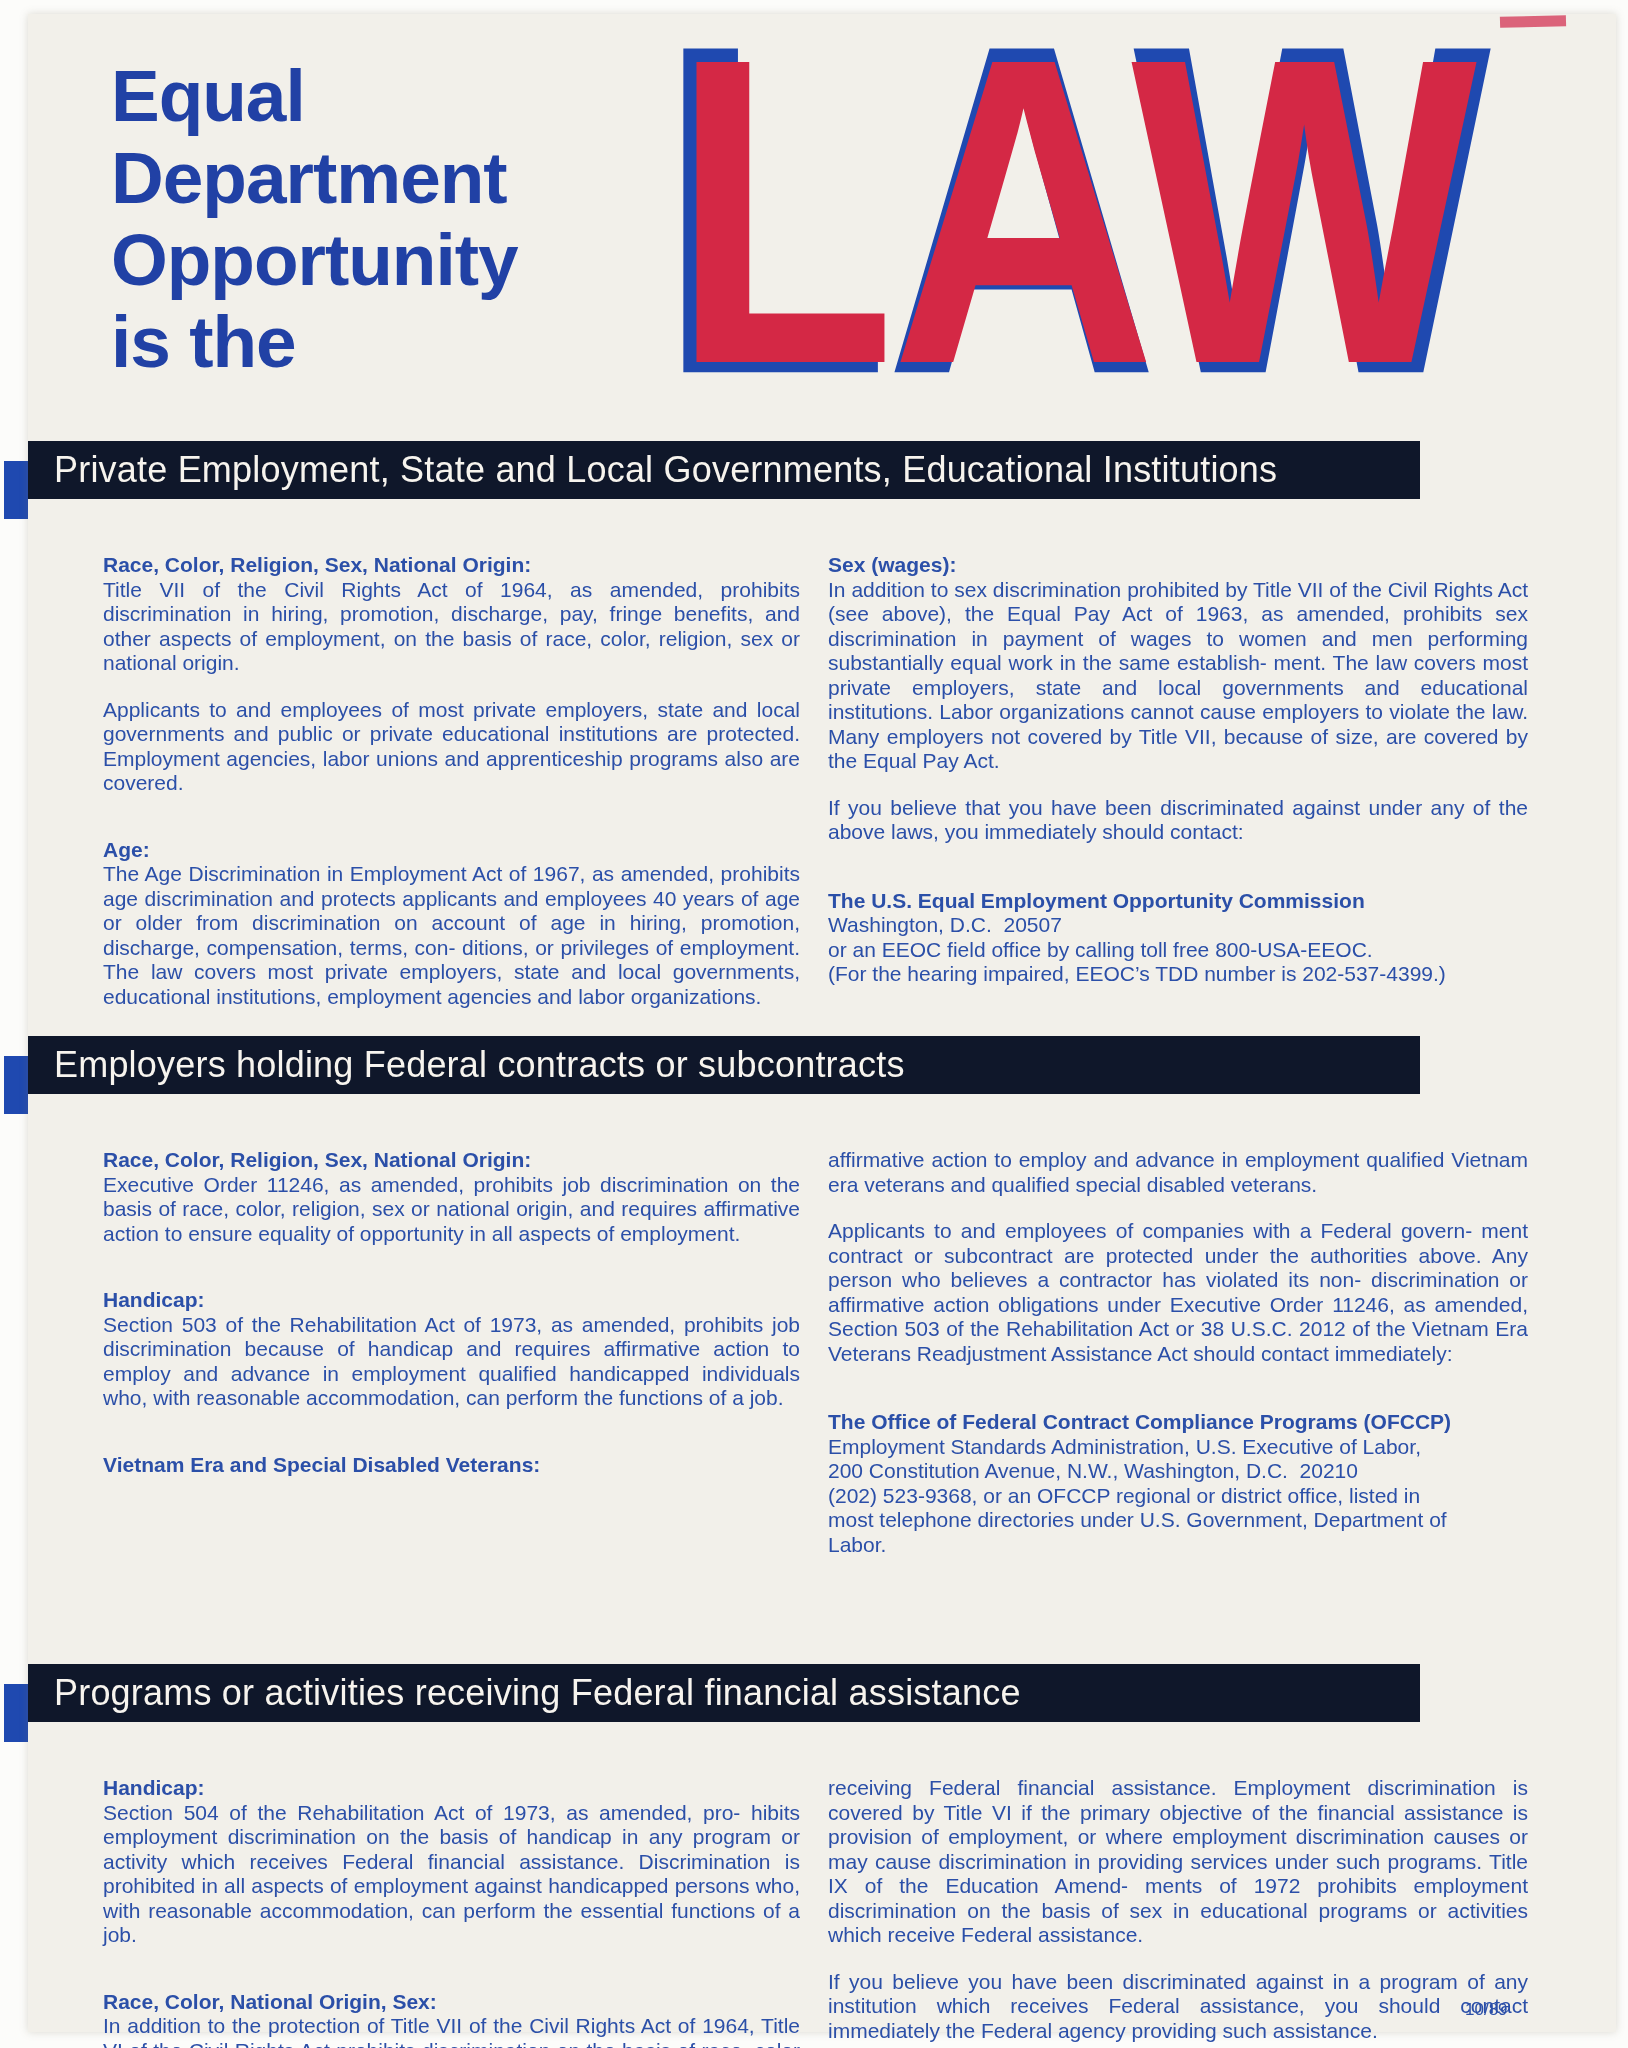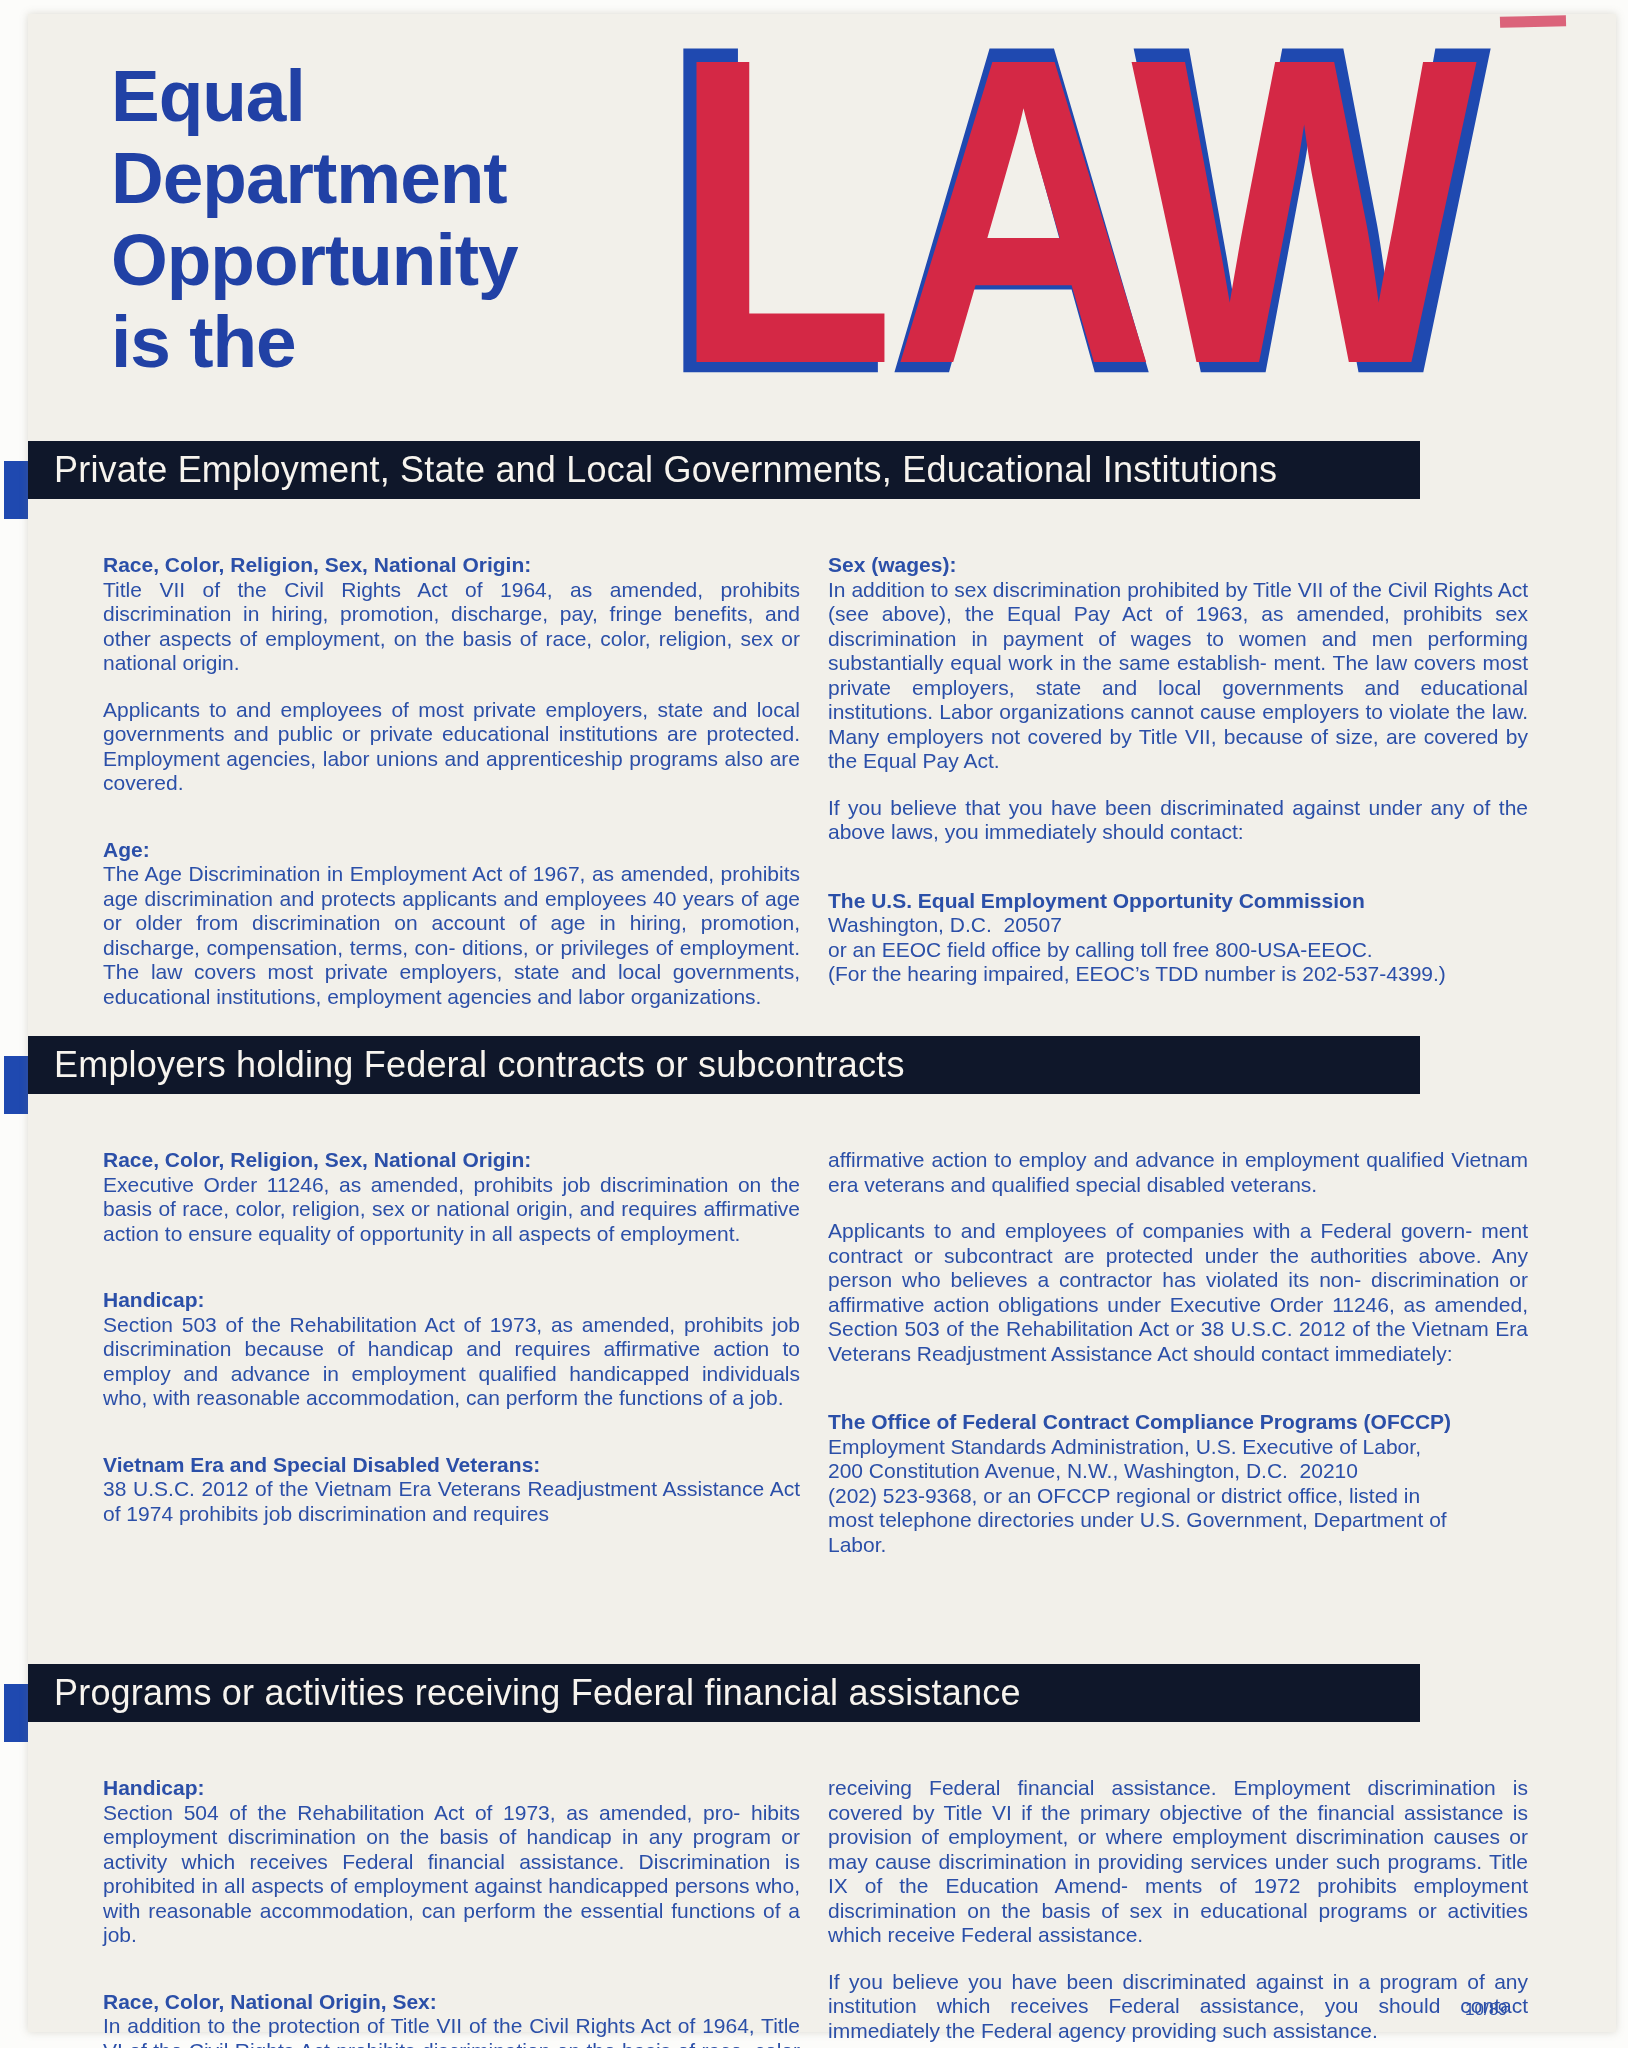--- a/index.html
+++ b/index.html
@@ -117,21 +117,20 @@
         <div class="banner">
           <span class="banner-text">Employers holding Federal contracts or subcontracts</span>
         </div>
         <div class="columns">
           <div class="col-left">
             <p class="para-heading">Race, Color, Religion, Sex, National Origin:</p>
             <p class="para-body">Executive Order 11246, as amended, prohibits job discrimination on the basis of race, color, religion, sex or national origin, and requires affirmative action to ensure equality of opportunity in all aspects of employment.</p>
             <p class="para-heading">Handicap:</p>
             <p class="para-body">Section 503 of the Rehabilitation Act of 1973, as amended, prohibits job discrimination because of handicap and requires affirmative action to employ and advance in employment qualified handicapped individuals who, with reasonable accommodation, can perform the functions of a job.</p>
             <p class="para-heading">Vietnam Era and Special Disabled Veterans:</p>
-            <p class="para-body">38 U.S.C. 2012 of the Vietnam Era Veterans Readjustment Assistance Act of 1974 prohibits job discrimination and requires</p>
           </div>
           <div class="col-right">
             <p class="para-body">affirmative action to employ and advance in employment qualified Vietnam era veterans and qualified special disabled veterans.</p>
             <p class="para-body">Applicants to and employees of companies with a Federal govern- ment contract or subcontract are protected under the authorities above. Any person who believes a contractor has violated its non- discrimination or affirmative action obligations under Executive Order 11246, as amended, Section 503 of the Rehabilitation Act or 38 U.S.C. 2012 of the Vietnam Era Veterans Readjustment Assistance Act should contact immediately:</p>
             <p class="para-bold">The Office of Federal Contract Compliance Programs (OFCCP)</p>
             <p class="para-plain">Employment Standards Administration, U.S. Executive of Labor,</p>
             <p class="para-plain">200 Constitution Avenue, N.W., Washington, D.C.&nbsp; 20210</p>
             <p class="para-plain">(202) 523-9368, or an OFCCP regional or district office, listed in</p>
             <p class="para-plain">most telephone directories under U.S. Government, Department of</p>
             <p class="para-plain">Labor.</p>

